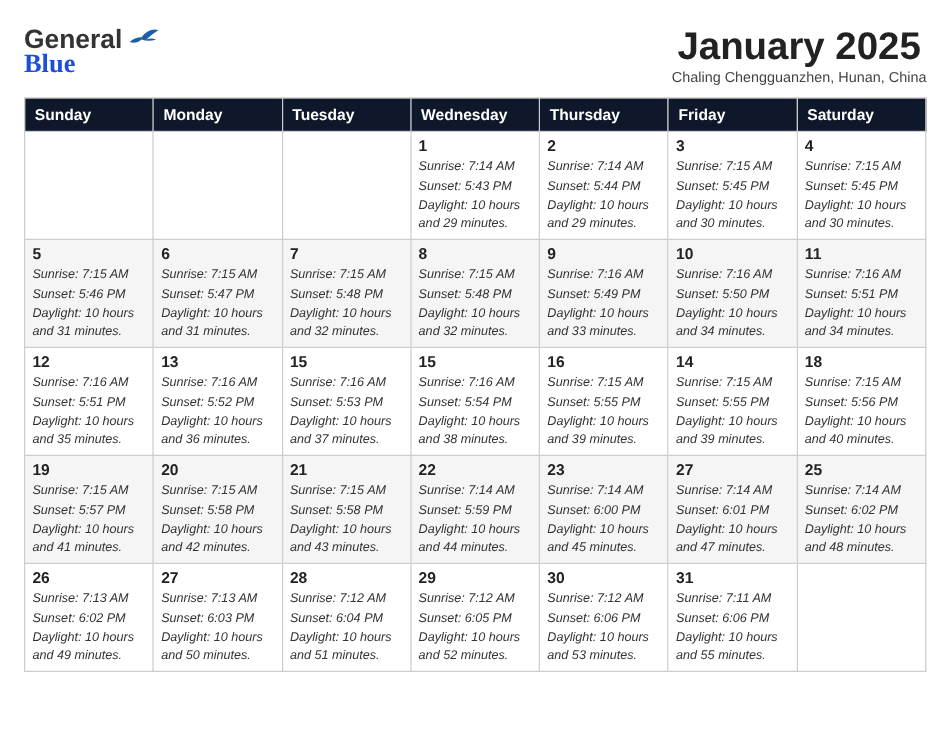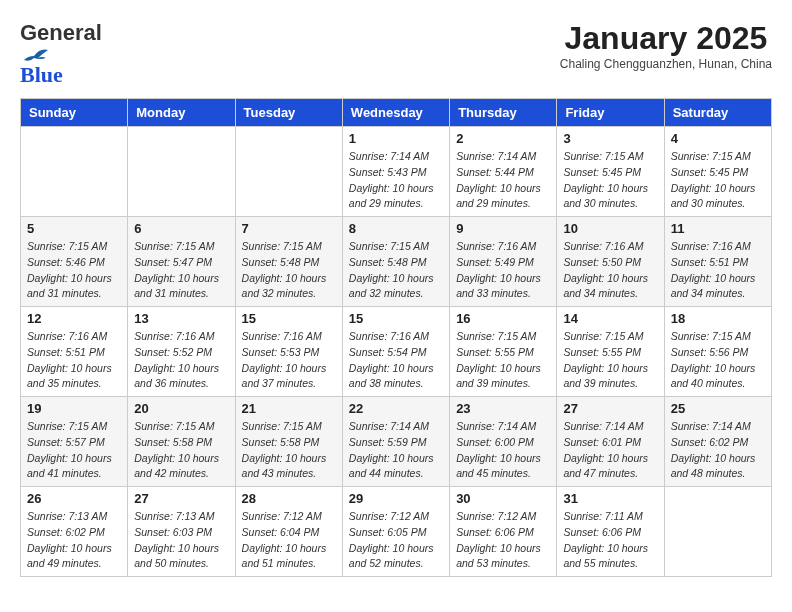--- a/index.html
+++ b/index.html
@@ -16,42 +16,42 @@
       align-items: flex-start;
       margin-bottom: 10px;
     }
     .logo {
       display: flex;
       flex-direction: column;
       align-items: flex-start;
     }
     .logo-row {
       display: flex;
+      align-items: center;
       gap: 2px;
-      flex-direction: column;
     }
     .title-block {
       text-align: center;
     }
     .calendar-title {
       font-size: 32px;
       font-weight: bold;
       color: #222;
     }
     .calendar-subtitle {
       font-size: 12px;
       color: #444;
     }
     .calendar {
       width: 100%;
       border-collapse: collapse;
       table-layout: fixed;
     }
     .calendar th {
-      background-color: #1d4ed8;
+      background-color: #0f172a;
       color: #fff;
       text-align: left;
       padding: 6px 8px;
       font-size: 13px;
       font-weight: bold;
       border: 1px solid #ccc;
     }
     .calendar td {
       border: 1px solid #ccc;
       vertical-align: top;

